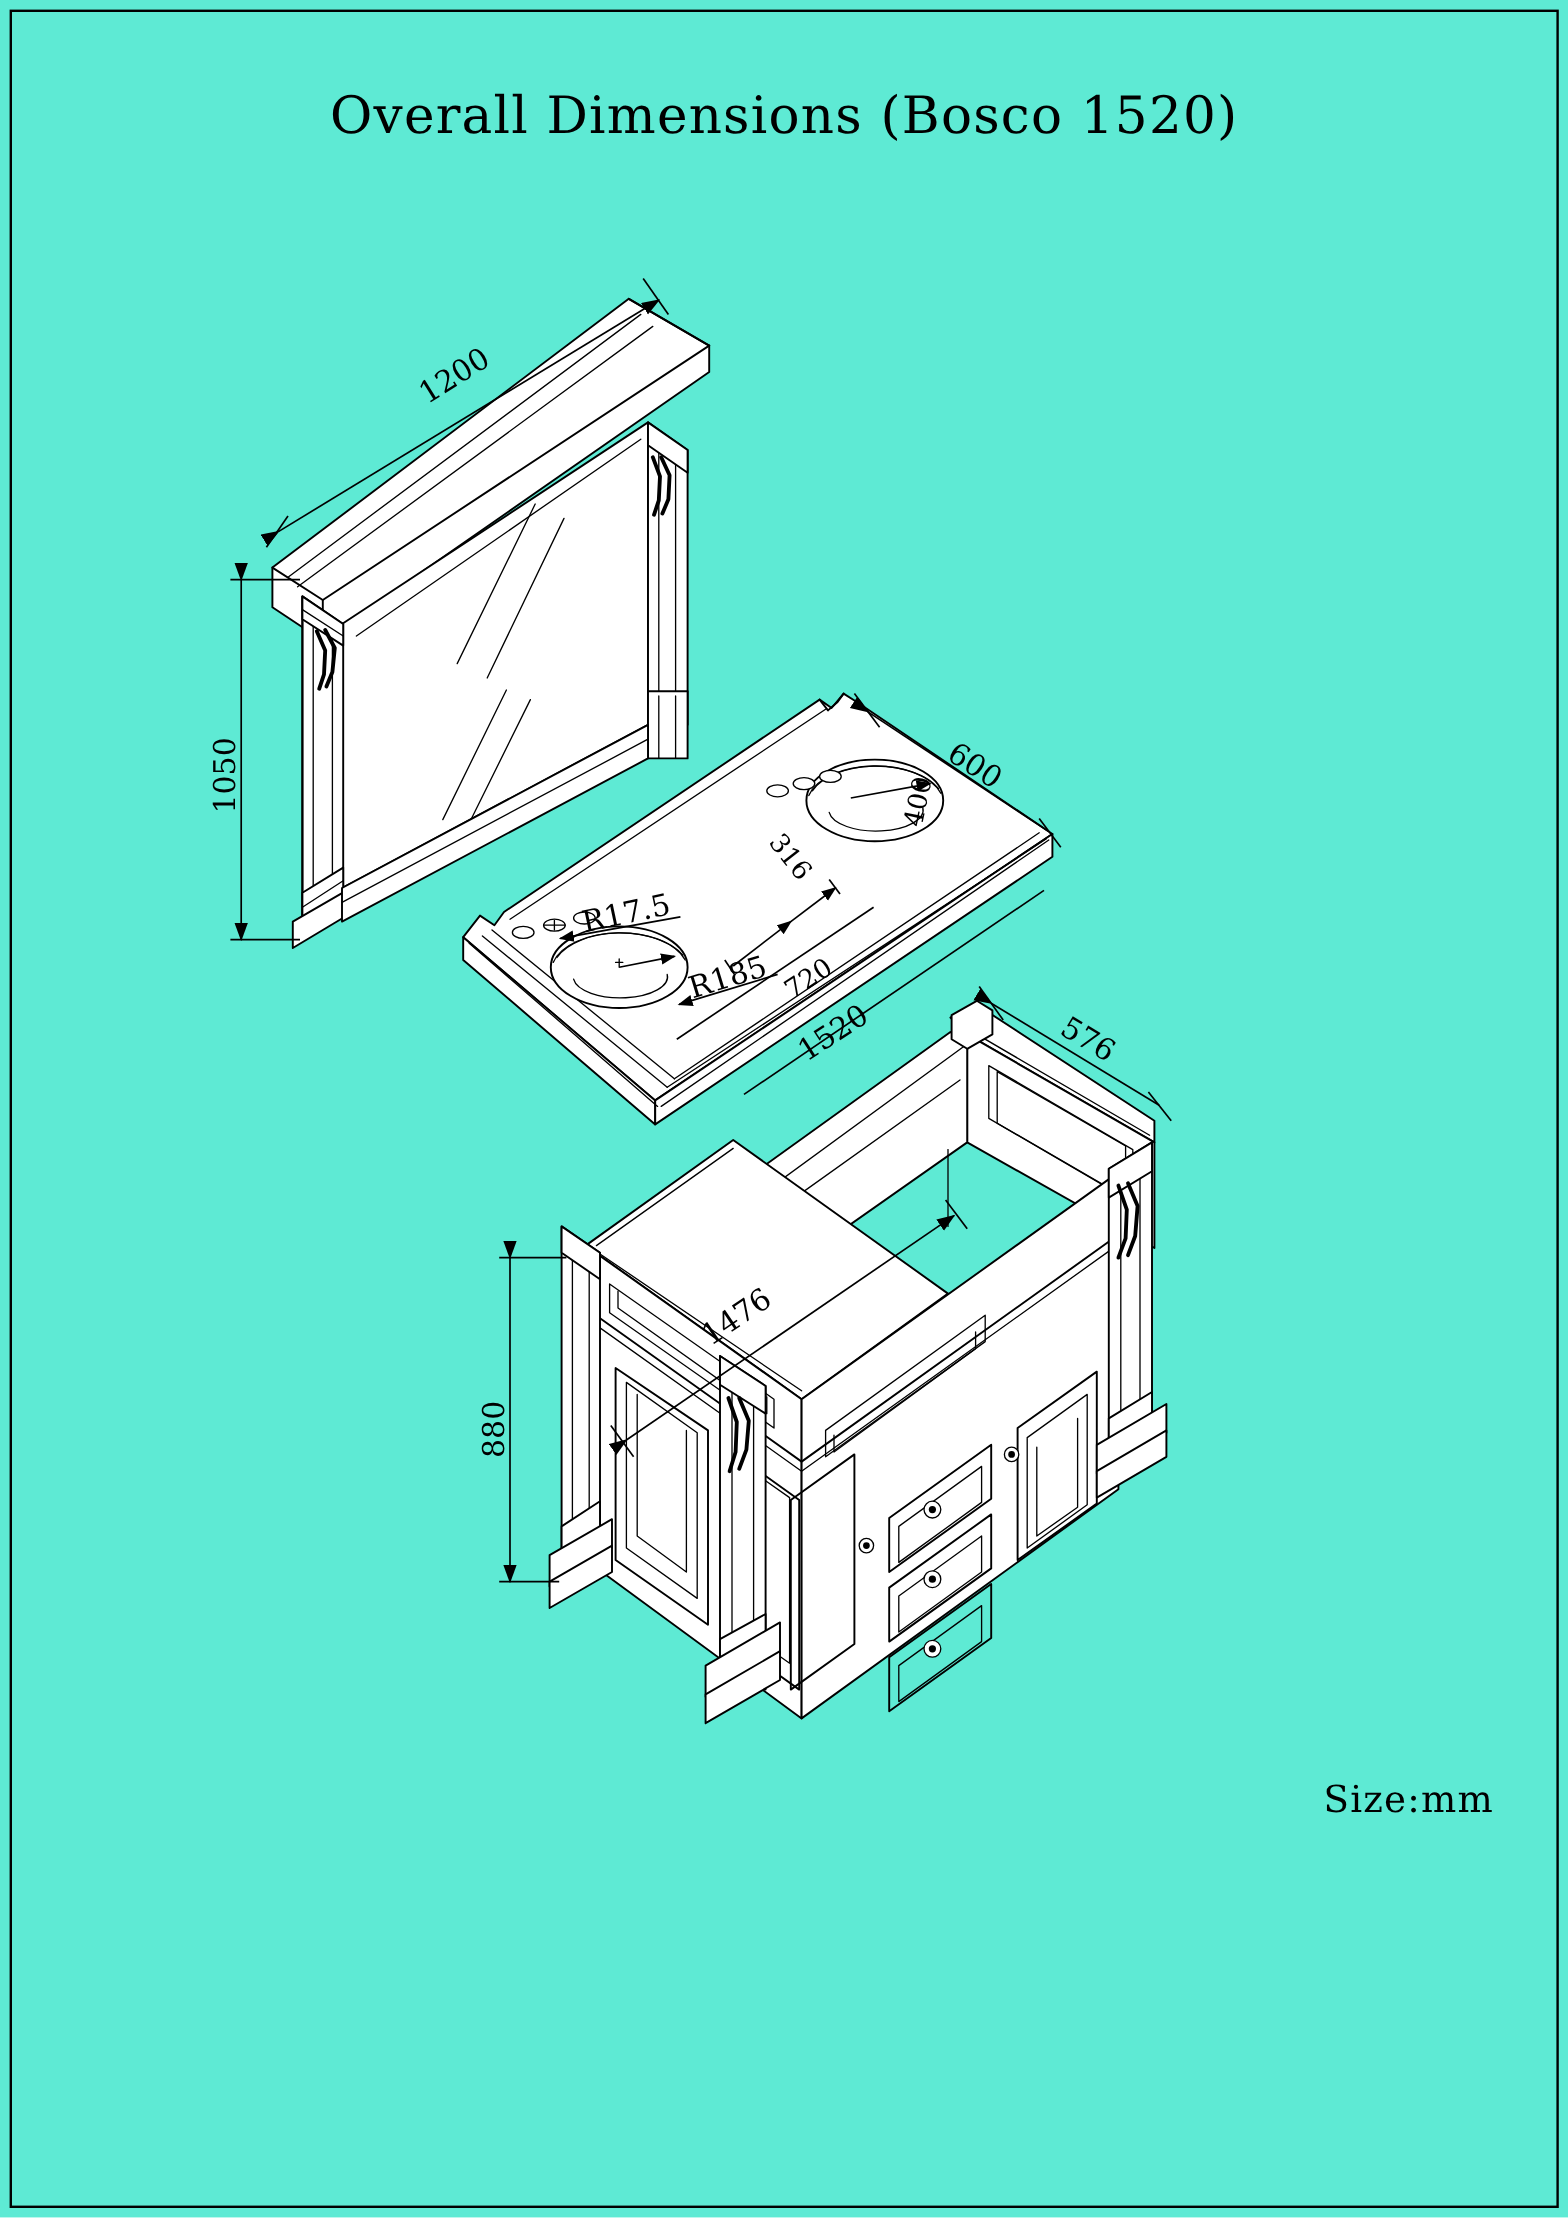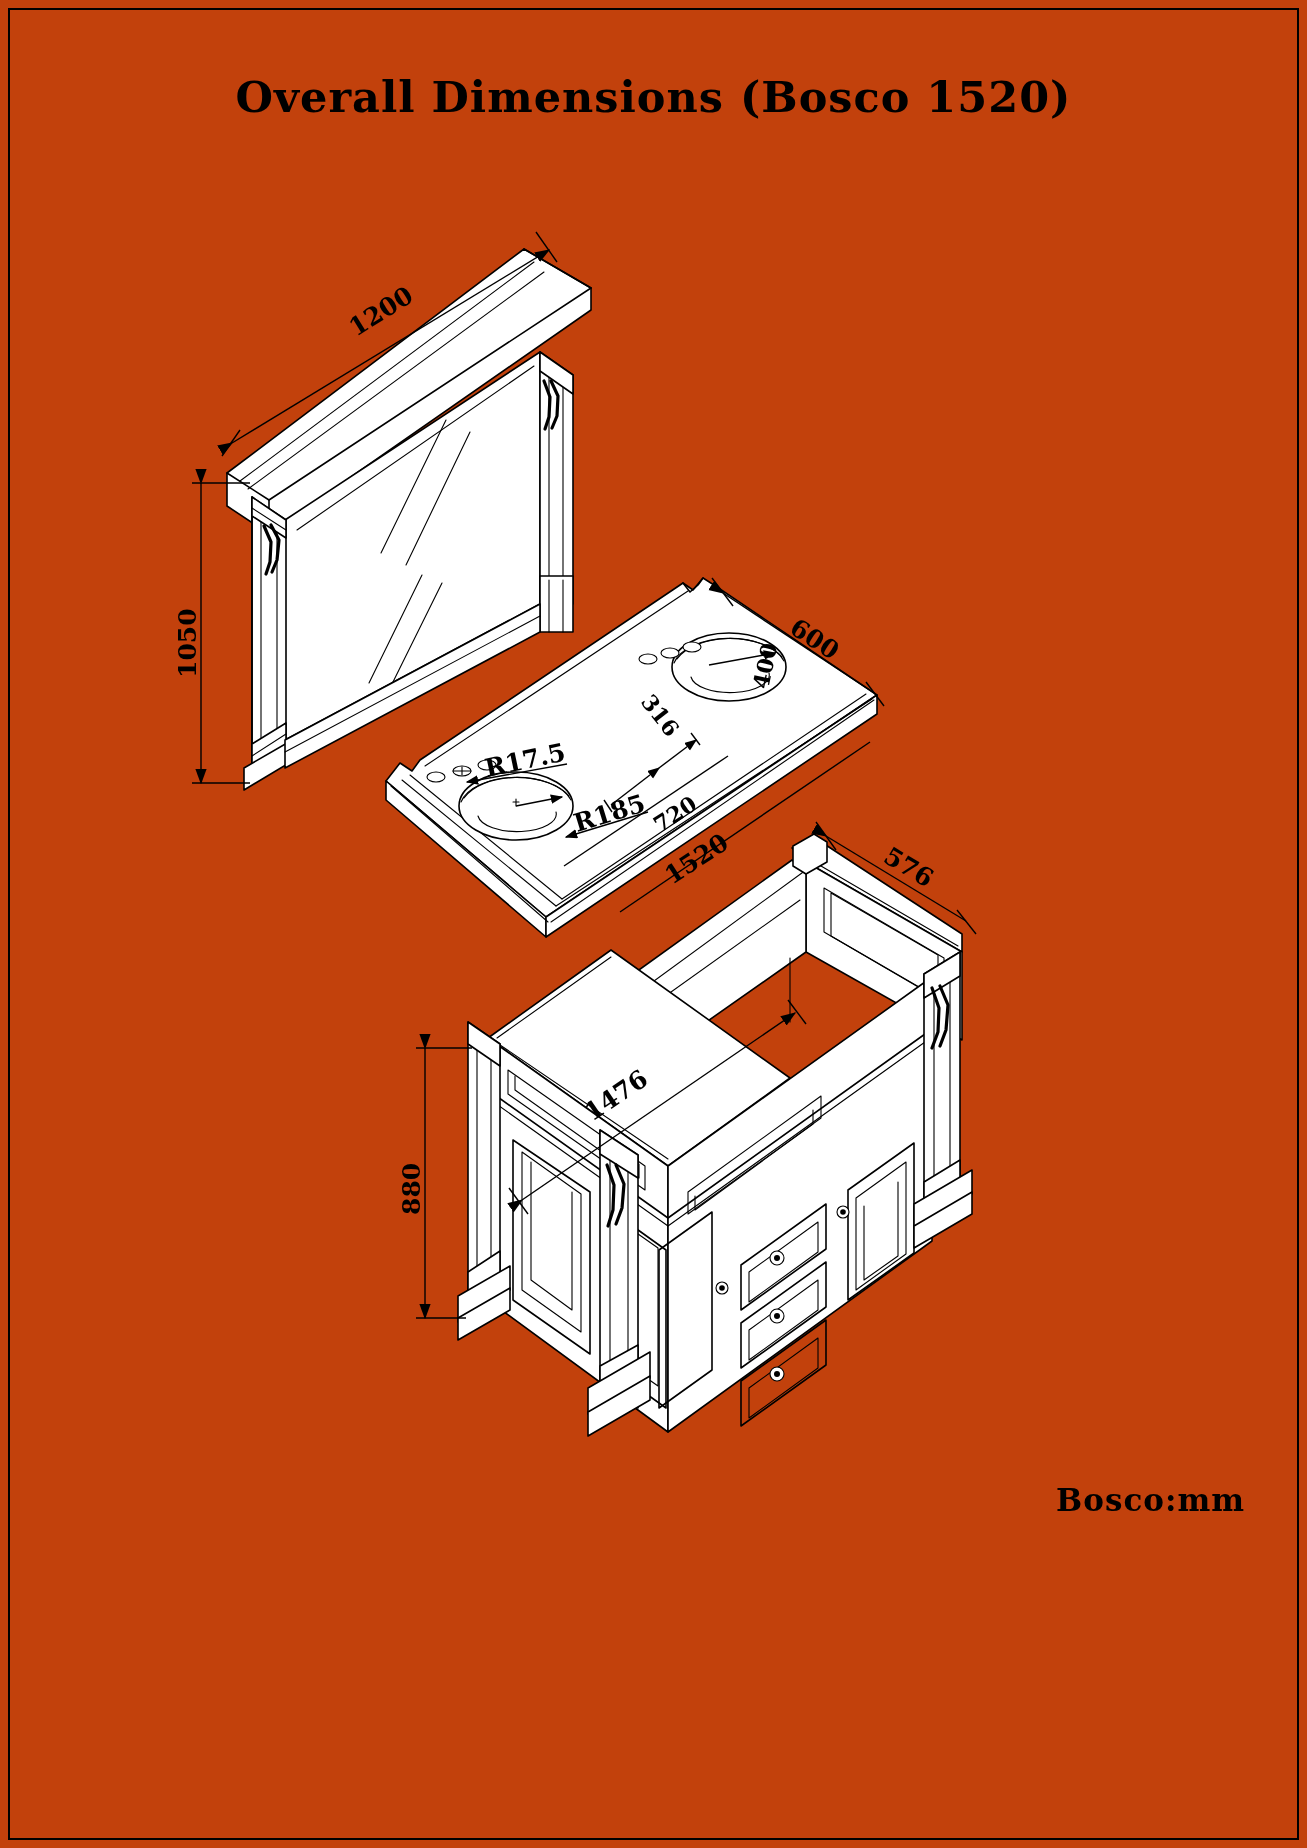--- a/index.html
+++ b/index.html
@@ -1,22 +1,21 @@
 <!DOCTYPE html>
 <html><head>
 <meta charset="utf-8">
 <style>
   html,body{margin:0;padding:0;background:#ffffff;}
   body{font-family:"DejaVu Serif",serif;}
   #page{
     position:relative;
     width:1307px;height:1848px;
-    background:#c2410c;
+    background:#5eead4;
     overflow:hidden;
-    font-weight:bold;
   }
   #frame{
     position:absolute;
     left:8px;top:8px;
     width:1291px;height:1832px;
     border:2px solid #000;
     box-sizing:border-box;
   }
   #title{
     position:absolute;
@@ -367,15 +366,15 @@
         <path class="dim" d="M425,1048 L425,1318" marker-start="url(#ah)" marker-end="url(#ah)"></path>
         <path class="dim" d="M416,1048 L472,1048"></path>
         <path class="dim" d="M416,1318 L466,1318"></path>
         <text class="dimtxt" transform="translate(420,1215) rotate(-90)">880</text>
       </g>
 
     </g>
 
   </svg>
 
-  <div id="sizenote">Bosco:mm</div>
+  <div id="sizenote">Size:mm</div>
 
 </div>
 
 </body></html>

